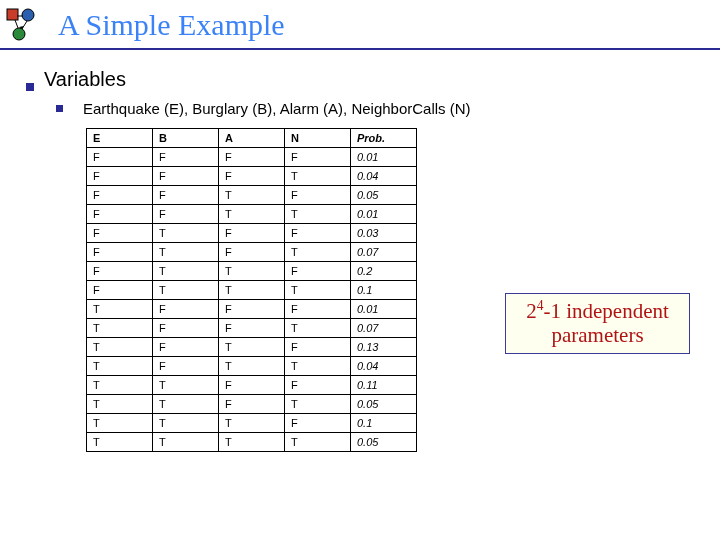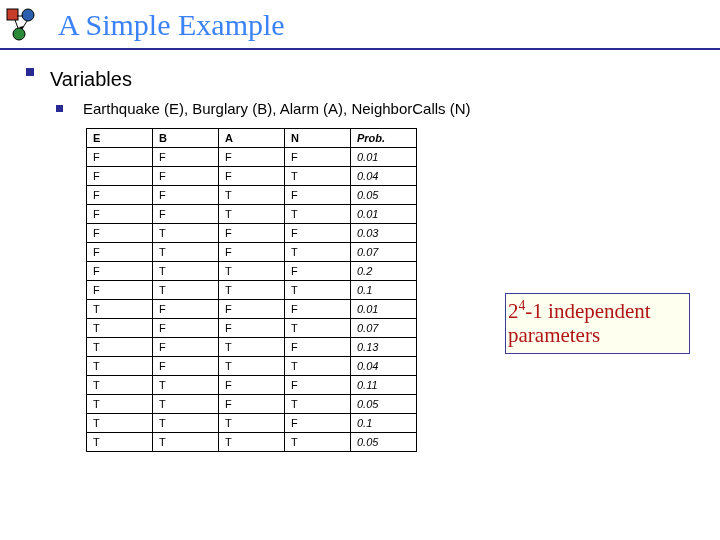--- a/index.html
+++ b/index.html
@@ -35,22 +35,22 @@
     width: 720px;
     height: 2px;
     background: #2a2a94;
   }
   .bullet1 {
     position: absolute;
     top: 68px;
     left: 26px;
     font-size: 20px;
     display: flex;
-    align-items: flex-start;
-    gap: 16px;
+    align-items: flex-end;
+    gap: 10px;
   }
   .bullet2 {
     position: absolute;
     top: 100px;
     left: 56px;
     font-size: 15px;
     display: flex;
     align-items: center;
     gap: 20px;
   }
@@ -87,21 +87,21 @@
   .callout {
     position: absolute;
     top: 293px;
     left: 505px;
     width: 185px;
     border: 1px solid #3a3a9a;
     background: #fffff0;
     color: #b01414;
     font-family: "Times New Roman", Times, serif;
     font-size: 21px;
-    text-align: left;
+    text-align: center;
     padding: 4px 2px 6px 2px;
     line-height: 1.15;
   }
   .callout sup { font-size: 0.65em; vertical-align: super; }
 </style>
 </head>
 <body>
 
 <div class="logo">
   <svg viewBox="0 0 40 36">

